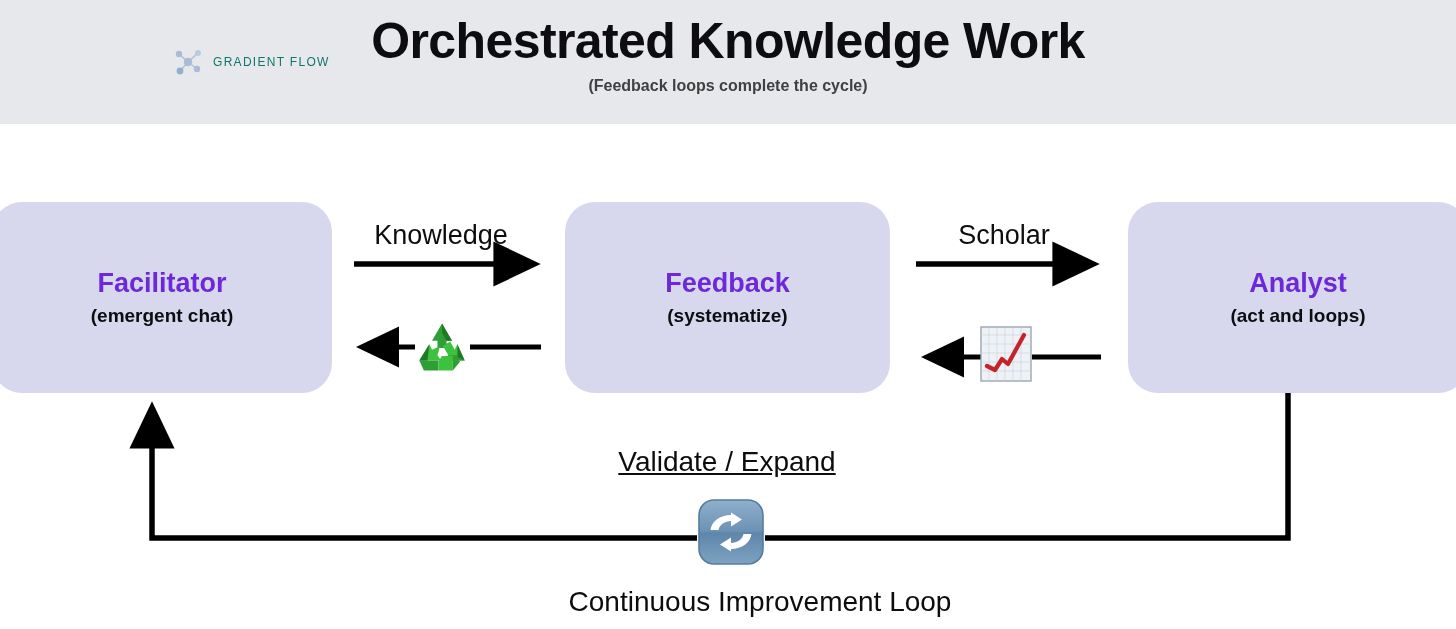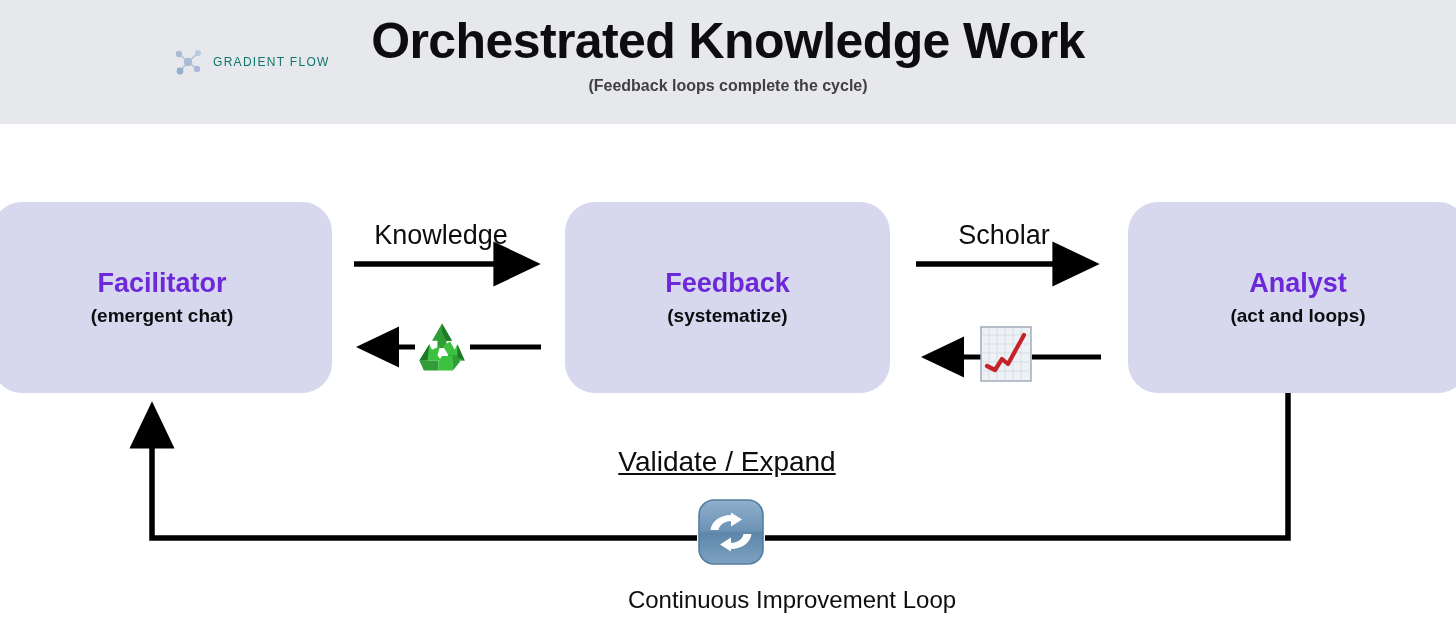--- a/index.html
+++ b/index.html
@@ -109,21 +109,21 @@
     position: absolute;
     font-size: 27px;
     font-weight: normal;
     color: #0d0d10;
     white-space: nowrap;
     text-align: center;
   }
   .edge-label.discover { left: 330px; top: 220px; width: 222px; }
   .edge-label.codify   { left: 893px; top: 220px; width: 222px; }
   .edge-label.validate { left: 560px; top: 446px; width: 334px; font-size: 28px; text-decoration: underline; }
-  .edge-label.loopcap  { left: 572px; top: 586px; width: 440px; font-size: 24px; }
+  .edge-label.loopcap  { left: 540px; top: 586px; width: 440px; font-size: 28px; }
 
   
   .wires {
     position: absolute;
     left: 0; top: 0;
     width: 1456px;
     height: 629px;
     pointer-events: none;
   }
 

